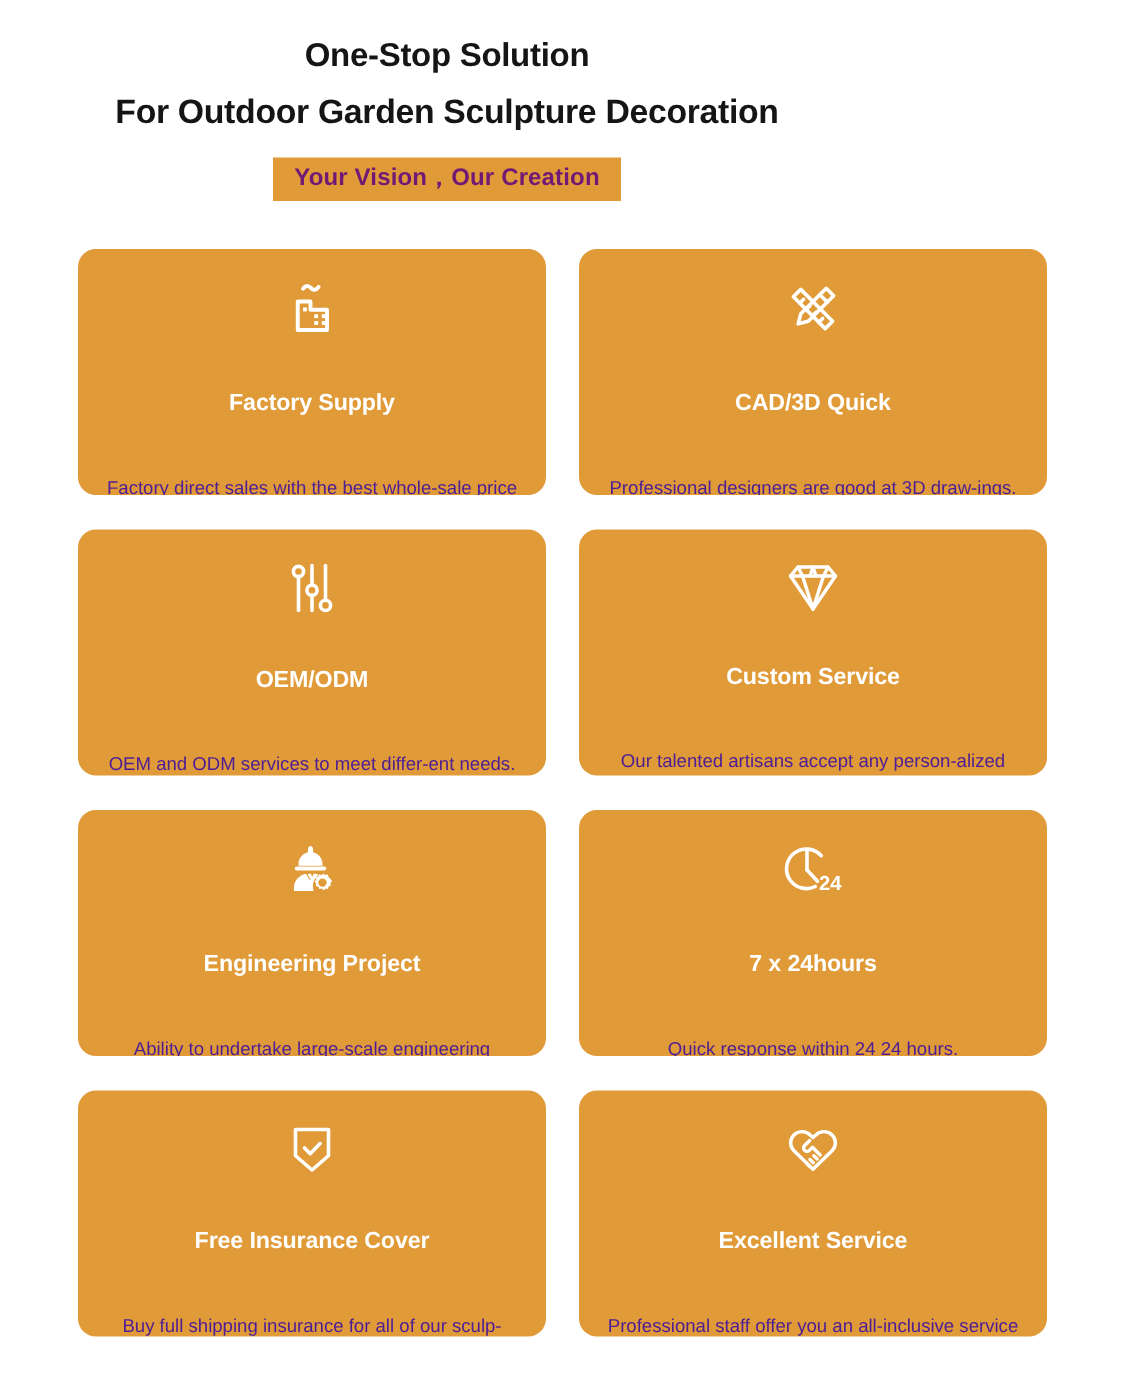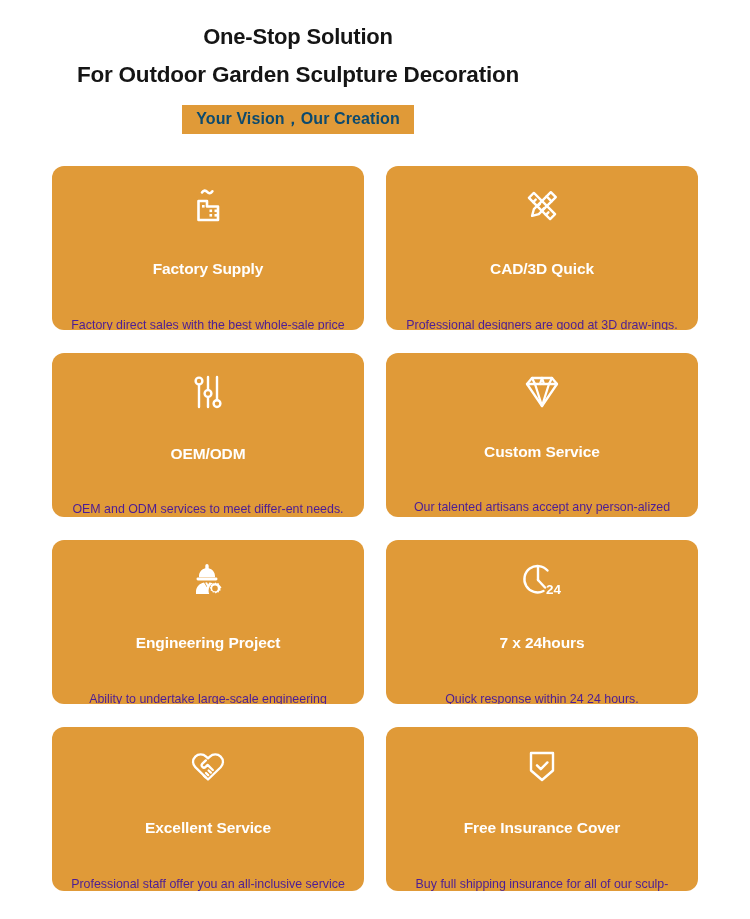--- a/index.html
+++ b/index.html
@@ -38,21 +38,21 @@
 
   .tagline-wrap {
     margin-top: 18px;
     display: flex;
     justify-content: center;
   }
 
   .tagline {
     display: inline-block;
     background: #e09a38;
-    color: #0c4a6e;
+    color: #701a75;
     font-size: 16px;
     font-weight: bold;
     padding: 5px 14px 6px 14px;
     letter-spacing: 0.1px;
     line-height: 1.15;
     white-space: nowrap;
   }
 
   
   .grid {
@@ -216,37 +216,37 @@
           <path d="M22 22l7 7.5"></path>
           <text x="30" y="35.5" font-family="Liberation Sans, sans-serif" font-size="13.5" font-weight="bold" fill="#ffffff" stroke="none">24</text>
         </svg>
       </div>
       <div class="card-title">7 x 24hours</div>
       <div class="card-desc">Quick response within 24 24 hours.</div>
     </div>
 
     <div class="card">
       <div class="card-icon">
+        <svg width="42" height="42" viewBox="0 0 42 42" fill="none" stroke="#ffffff" stroke-width="2.4" stroke-linecap="round" stroke-linejoin="round">
+          <path d="M10 8h22v17.5L21 35 10 25.5z"></path>
+          <path d="M16 20.3l3.8 3.9 6.6-6.8"></path>
+        </svg>
+      </div>
+      <div class="card-title">Free Insurance Cover</div>
+      <div class="card-desc">Buy full shipping insurance for all of our sculp-tures. No need to worry about the delivery.</div>
+    </div>
+
+    <div class="card">
+      <div class="card-icon">
         <svg width="46" height="42" viewBox="0 0 46 42" fill="none" stroke="#ffffff" stroke-width="2.3" stroke-linecap="round" stroke-linejoin="round">
           <path d="M23 34.5L10.3 22.2a7.4 7.4 0 0 1 0-10.6 7.8 7.8 0 0 1 10.8 0L23 13.4l1.9-1.8a7.8 7.8 0 0 1 10.8 0 7.4 7.4 0 0 1 0 10.6L23 34.5z"></path>
           <path d="M20.8 15.4l-3.4 3.3c-.9.9-.9 2.3 0 3.2.9.9 2.3.9 3.2 0l2-2 5.2 5.1"></path>
           <path d="M25.8 27.6l-2.2-2.1"></path>
           <path d="M23.2 30.1l-2.2-2.1"></path>
           <path d="M20.6 32.4l-1.8-1.8"></path>
         </svg>
       </div>
       <div class="card-title">Excellent Service</div>
       <div class="card-desc">Professional staff offer you an all-inclusive service (from pre-sale to after-sale)</div>
     </div>
 
-    <div class="card">
-      <div class="card-icon">
-        <svg width="42" height="42" viewBox="0 0 42 42" fill="none" stroke="#ffffff" stroke-width="2.4" stroke-linecap="round" stroke-linejoin="round">
-          <path d="M10 8h22v17.5L21 35 10 25.5z"></path>
-          <path d="M16 20.3l3.8 3.9 6.6-6.8"></path>
-        </svg>
-      </div>
-      <div class="card-title">Free Insurance Cover</div>
-      <div class="card-desc">Buy full shipping insurance for all of our sculp-tures. No need to worry about the delivery.</div>
-    </div>
-
   </div>
 </div>
 
 </body></html>

